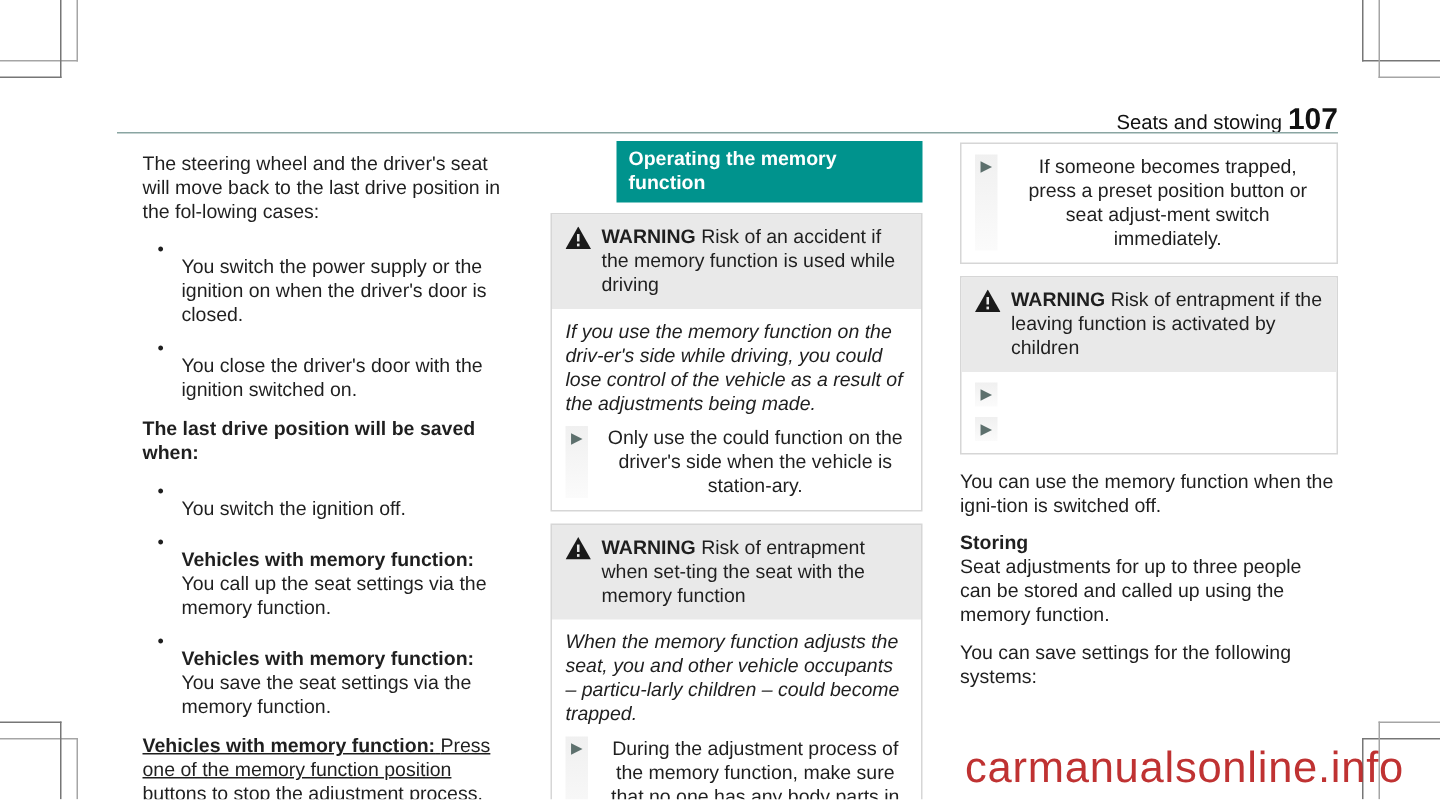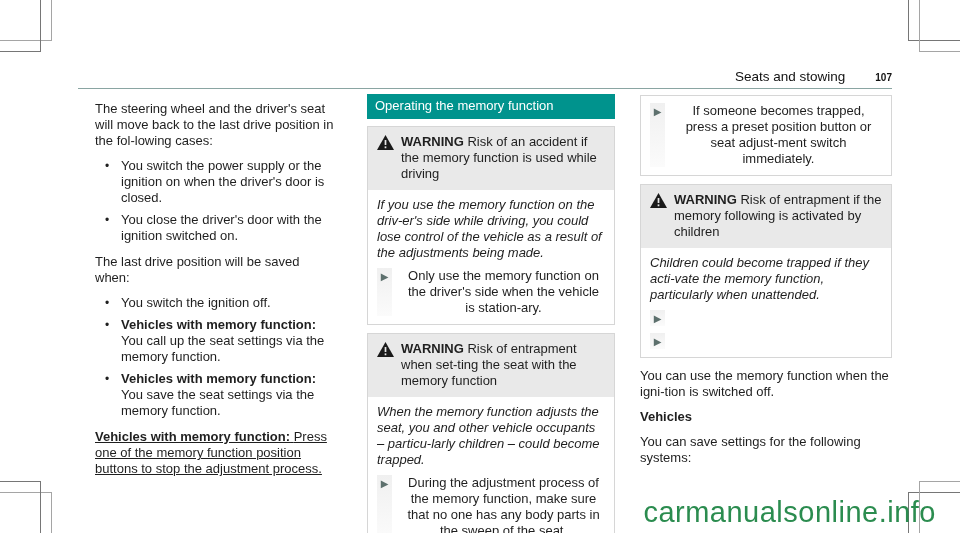--- a/index.html
+++ b/index.html
@@ -15,40 +15,40 @@
   .crop.tl2 { left:0; top:0; width:41px; height:52px; border-right:1.5px solid #767676; border-bottom:1.5px solid #767676; }
   .crop.tr1 { right:0; top:0; width:52px; height:41px; border-left:1.5px solid #767676; border-bottom:1.5px solid #767676; }
   .crop.tr2 { right:0; top:0; width:41px; height:52px; border-left:1.5px solid #a5a5a5; border-bottom:1.5px solid #a5a5a5; }
   .crop.bl1 { left:0; bottom:0; width:52px; height:41px; border-right:1.5px solid #a5a5a5; border-top:1.5px solid #a5a5a5; }
   .crop.bl2 { left:0; bottom:0; width:41px; height:52px; border-right:1.5px solid #767676; border-top:1.5px solid #767676; }
   .crop.br1 { right:0; bottom:0; width:52px; height:41px; border-left:1.5px solid #767676; border-top:1.5px solid #767676; }
   .crop.br2 { right:0; bottom:0; width:41px; height:52px; border-left:1.5px solid #a5a5a5; border-top:1.5px solid #a5a5a5; }
 
   
   .header { position:absolute; top:69px; left:78px; width:814px; text-align:right; font-size:13.5px; color:#111; }
-  .header .pagenum { font-weight:bold; font-size:10px; margin-left:30px; }
+  .header .pagenum { font-weight:bold; font-size:20px; margin-left:4px; }
   .head-rule { position:absolute; top:88px; left:78px; width:814px; height:1px; background:#8aa5a2; }
 
   
   .col { position:absolute; font-size:13px; line-height:16px; }
   .col1 { left:95px;  top:101px; width:242px; }
   .col2 { left:367px; top:94px;  width:248px; }
   .col3 { left:640px; top:95px;  width:252px; }
 
   .para { margin-bottom:9px; }
   .para b { font-weight:bold; }
 
   .bullet { display:flex; margin:0 0 6px 10px; }
   .bullet .dot { width:16px; flex:0 0 16px; font-size:12px; line-height:16px; }
-  .bullet .btext { flex:1; }
+  .bullet .btext { flex:1;margin-top:12px; }
 
   
   .section-bar {
-    background:#00938d; color:#ffffff; font-weight:normal; font-size:13px;
-    padding:4px 8px 5px 8px; margin-bottom:7px;
+    background:#00938d; color:#ffffff; font-weight:bold; font-size:13px;
+    padding:4px 8px 5px 8px; margin-bottom:7px;margin-left:44px;
   }
 
   
   .wbox { border:1px solid #d6d6d6; background:#ffffff; margin-bottom:8px; }
   .whead { display:flex; background:#e9e9e9; padding:7px 9px 8px 9px; }
   .wicon { flex:0 0 24px; padding-top:1px; }
   .whead-text { flex:1; }
   .whead-text b { font-weight:bold; }
   .wbody { padding:7px 9px 8px 9px; }
   .wbody .wpara { margin-bottom:7px;font-style:italic; }
@@ -60,21 +60,21 @@
     flex:0 0 15px; margin-right:10px; background:linear-gradient(#f0f0f0,#fbfbfb);
     color:#5d706d; font-size:10px; line-height:15px; text-align:center; padding-top:1px;
   }
   .action .atext { flex:1;text-align:center; }
 
   .subhead { font-weight:bold; }
 
   
   .watermark {
     position:absolute; right:24px; bottom:4px; font-size:29px; letter-spacing:0.5px;
-    color:#15803d; opacity:0.9;
+    color:#b91c1c; opacity:0.9;
   }
 </style>
 </head>
 <body>
 
 <div class="page">
 
   <div class="crop tl1"></div>
   <div class="crop tl2"></div>
   <div class="crop tr1"></div>
@@ -94,21 +94,21 @@
 
     <div class="bullet">
       <span class="dot">•</span>
       <div class="btext">You switch the power supply or the ignition on when the driver's door is closed.</div>
     </div>
     <div class="bullet">
       <span class="dot">•</span>
       <div class="btext">You close the driver's door with the ignition switched on.</div>
     </div>
 
-    <p class="para" style="margin-top:10px;">The last drive position will be saved when:</p>
+    <p class="para" style="margin-top:10px;font-weight:bold;">The last drive position will be saved when:</p>
 
     <div class="bullet">
       <span class="dot">•</span>
       <div class="btext"><b></b><span>You switch the ignition off.</span></div>
     </div>
     <div class="bullet">
       <span class="dot">•</span>
       <div class="btext"><b>Vehicles with memory function:</b> <span>You call up the seat settings via the memory function.</span></div>
     </div>
     <div class="bullet">
@@ -134,21 +134,21 @@
             </svg>
         </span>
         <div class="whead-text">
           <b>WARNING</b> <span>Risk of an accident if the memory function is used while driving</span>
         </div>
       </div>
       <div class="wbody">
         <p class="wpara">If you use the memory function on the driv-er's side while driving, you could lose control of the vehicle as a result of the adjustments being made.</p>
         <div class="action">
           <span class="amark">▶</span>
-          <div class="atext">Only use the memory function on the driver's side when the vehicle is station-ary.</div>
+          <div class="atext">Only use the could function on the driver's side when the vehicle is station-ary.</div>
         </div>
       </div>
     </div>
 
     <div class="wbox">
       <div class="whead">
         <span class="wicon">
           <svg width="17" height="15" viewBox="0 0 24 21">
               <path d="M12 0 L24 21 H0 Z" fill="#1a1a1a"></path>
               <rect x="10.8" y="7" width="2.4" height="7" fill="#e9e9e9"></rect>
@@ -182,38 +182,38 @@
     <div class="wbox">
       <div class="whead">
         <span class="wicon">
           <svg width="17" height="15" viewBox="0 0 24 21">
               <path d="M12 0 L24 21 H0 Z" fill="#1a1a1a"></path>
               <rect x="10.8" y="7" width="2.4" height="7" fill="#e9e9e9"></rect>
               <rect x="10.8" y="16" width="2.4" height="2.6" fill="#e9e9e9"></rect>
             </svg>
         </span>
         <div class="whead-text">
-          <b>WARNING</b> <span>Risk of entrapment if the memory following is activated by children</span>
-        </div>
-      </div>
-      <div class="wbody">
-        <p class="wpara">Children could become trapped if they acti-vate the memory function, particularly when unattended.</p>
+          <b>WARNING</b> <span>Risk of entrapment if the leaving function is activated by children</span>
+        </div>
+      </div>
+      <div class="wbody">
         <div class="action">
           <span class="amark">▶</span>
         </div>
         <div class="action">
           <span class="amark">▶</span>
         </div>
       </div>
     </div>
 
     <p class="para" style="margin-top:10px;">You can use the memory function when the igni-tion is switched off.</p>
 
     <div style="margin-bottom:9px;">
-      <div class="subhead">Vehicles</div>
+      <div class="subhead">Storing</div>
+      <div>Seat adjustments for up to three people can be stored and called up using the memory function.</div>
     </div>
 
     <p class="para">You can save settings for the following systems:</p>
 
   </div>
 
   <div class="watermark">carmanualsonline.info</div>
 </div>
 
 </body></html>

